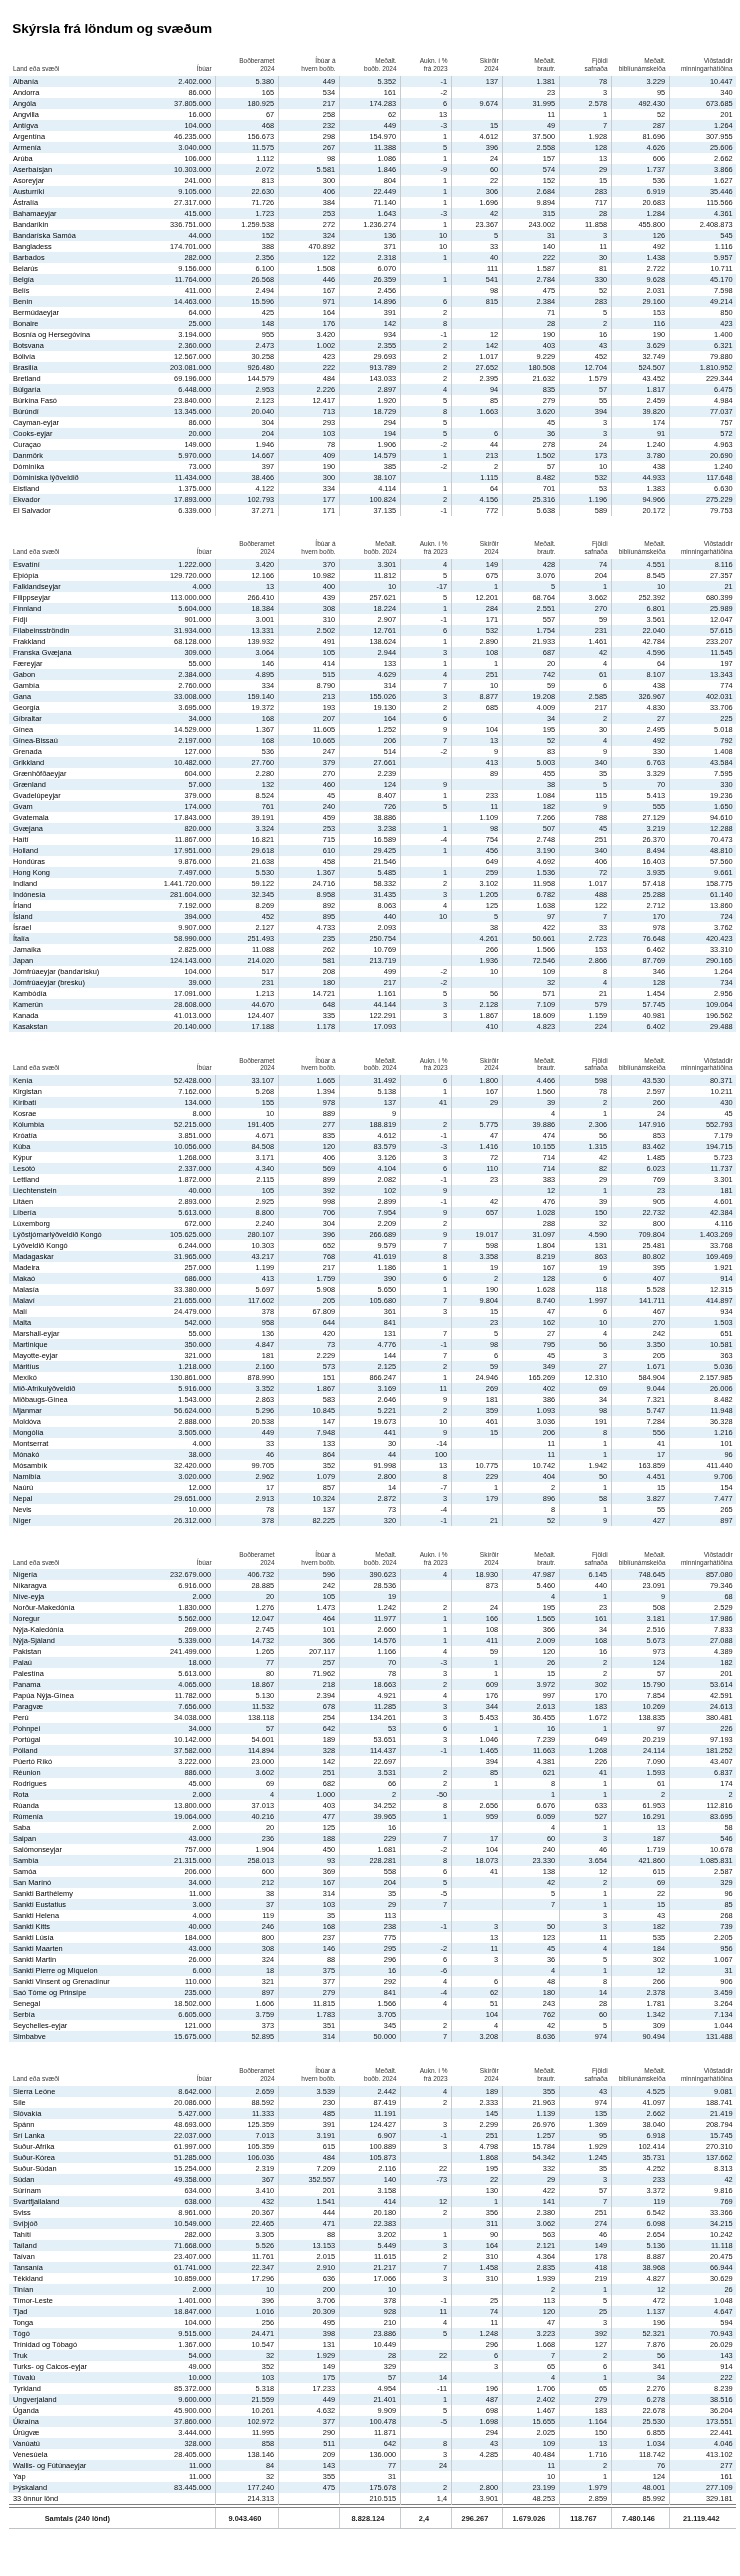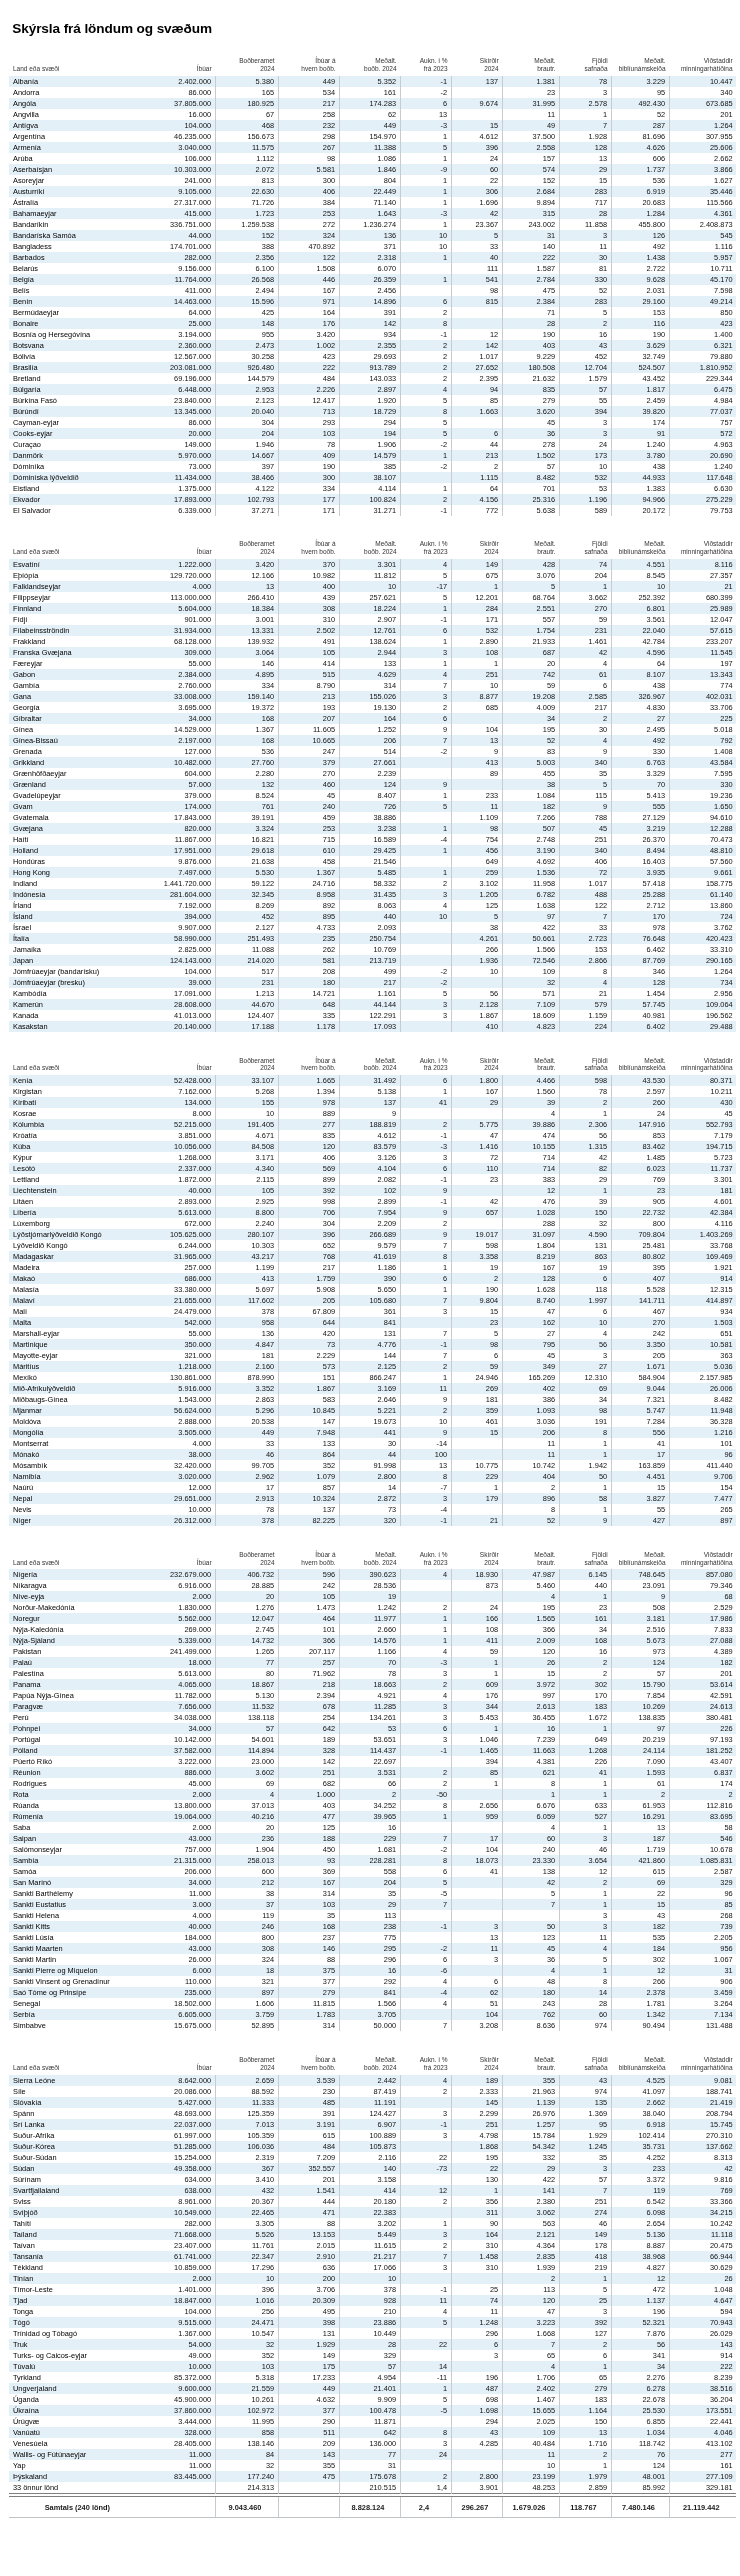--- a/index.html
+++ b/index.html
@@ -612,21 +612,21 @@
             <td class=" sep">25.316</td>
             <td class=" sep">1.196</td>
             <td class=" sep">94.966</td>
             <td class="">275.229</td>
           </tr>
           <tr>
             <td class="name">El Salvador</td>
             <td class=" sep">6.339.000</td>
             <td class=" sep">37.271</td>
             <td class=" sep">171</td>
-            <td class=" sep">31.271</td>
+            <td class=" sep">37.135</td>
             <td class=" sep">-1</td>
             <td class=" sep">772</td>
             <td class=" sep">5.638</td>
             <td class=" sep">589</td>
             <td class=" sep">20.172</td>
             <td class="">79.753</td>
           </tr>
         </tbody>
       </table>
       <table class="report next">
@@ -2435,20 +2435,33 @@
             <td class=" sep">1.783</td>
             <td class=" sep">3.705</td>
             <td class=" sep"></td>
             <td class=" sep">104</td>
             <td class=" sep">762</td>
             <td class=" sep">60</td>
             <td class=" sep">1.342</td>
             <td class="">7.134</td>
           </tr>
           <tr>
+            <td class="name">Seychelles-eyjar</td>
+            <td class=" sep">121.000</td>
+            <td class=" sep">373</td>
+            <td class=" sep">351</td>
+            <td class=" sep">345</td>
+            <td class=" sep">2</td>
+            <td class=" sep">4</td>
+            <td class=" sep">42</td>
+            <td class=" sep">5</td>
+            <td class=" sep">309</td>
+            <td class="">1.044</td>
+          </tr>
+          <tr>
             <td class="name">Simbabve</td>
             <td class=" sep">15.675.000</td>
             <td class=" sep">52.895</td>
             <td class=" sep">314</td>
             <td class=" sep">50.000</td>
             <td class=" sep">7</td>
             <td class=" sep">3.208</td>
             <td class=" sep">8.636</td>
             <td class=" sep">974</td>
             <td class=" sep">90.494</td>

